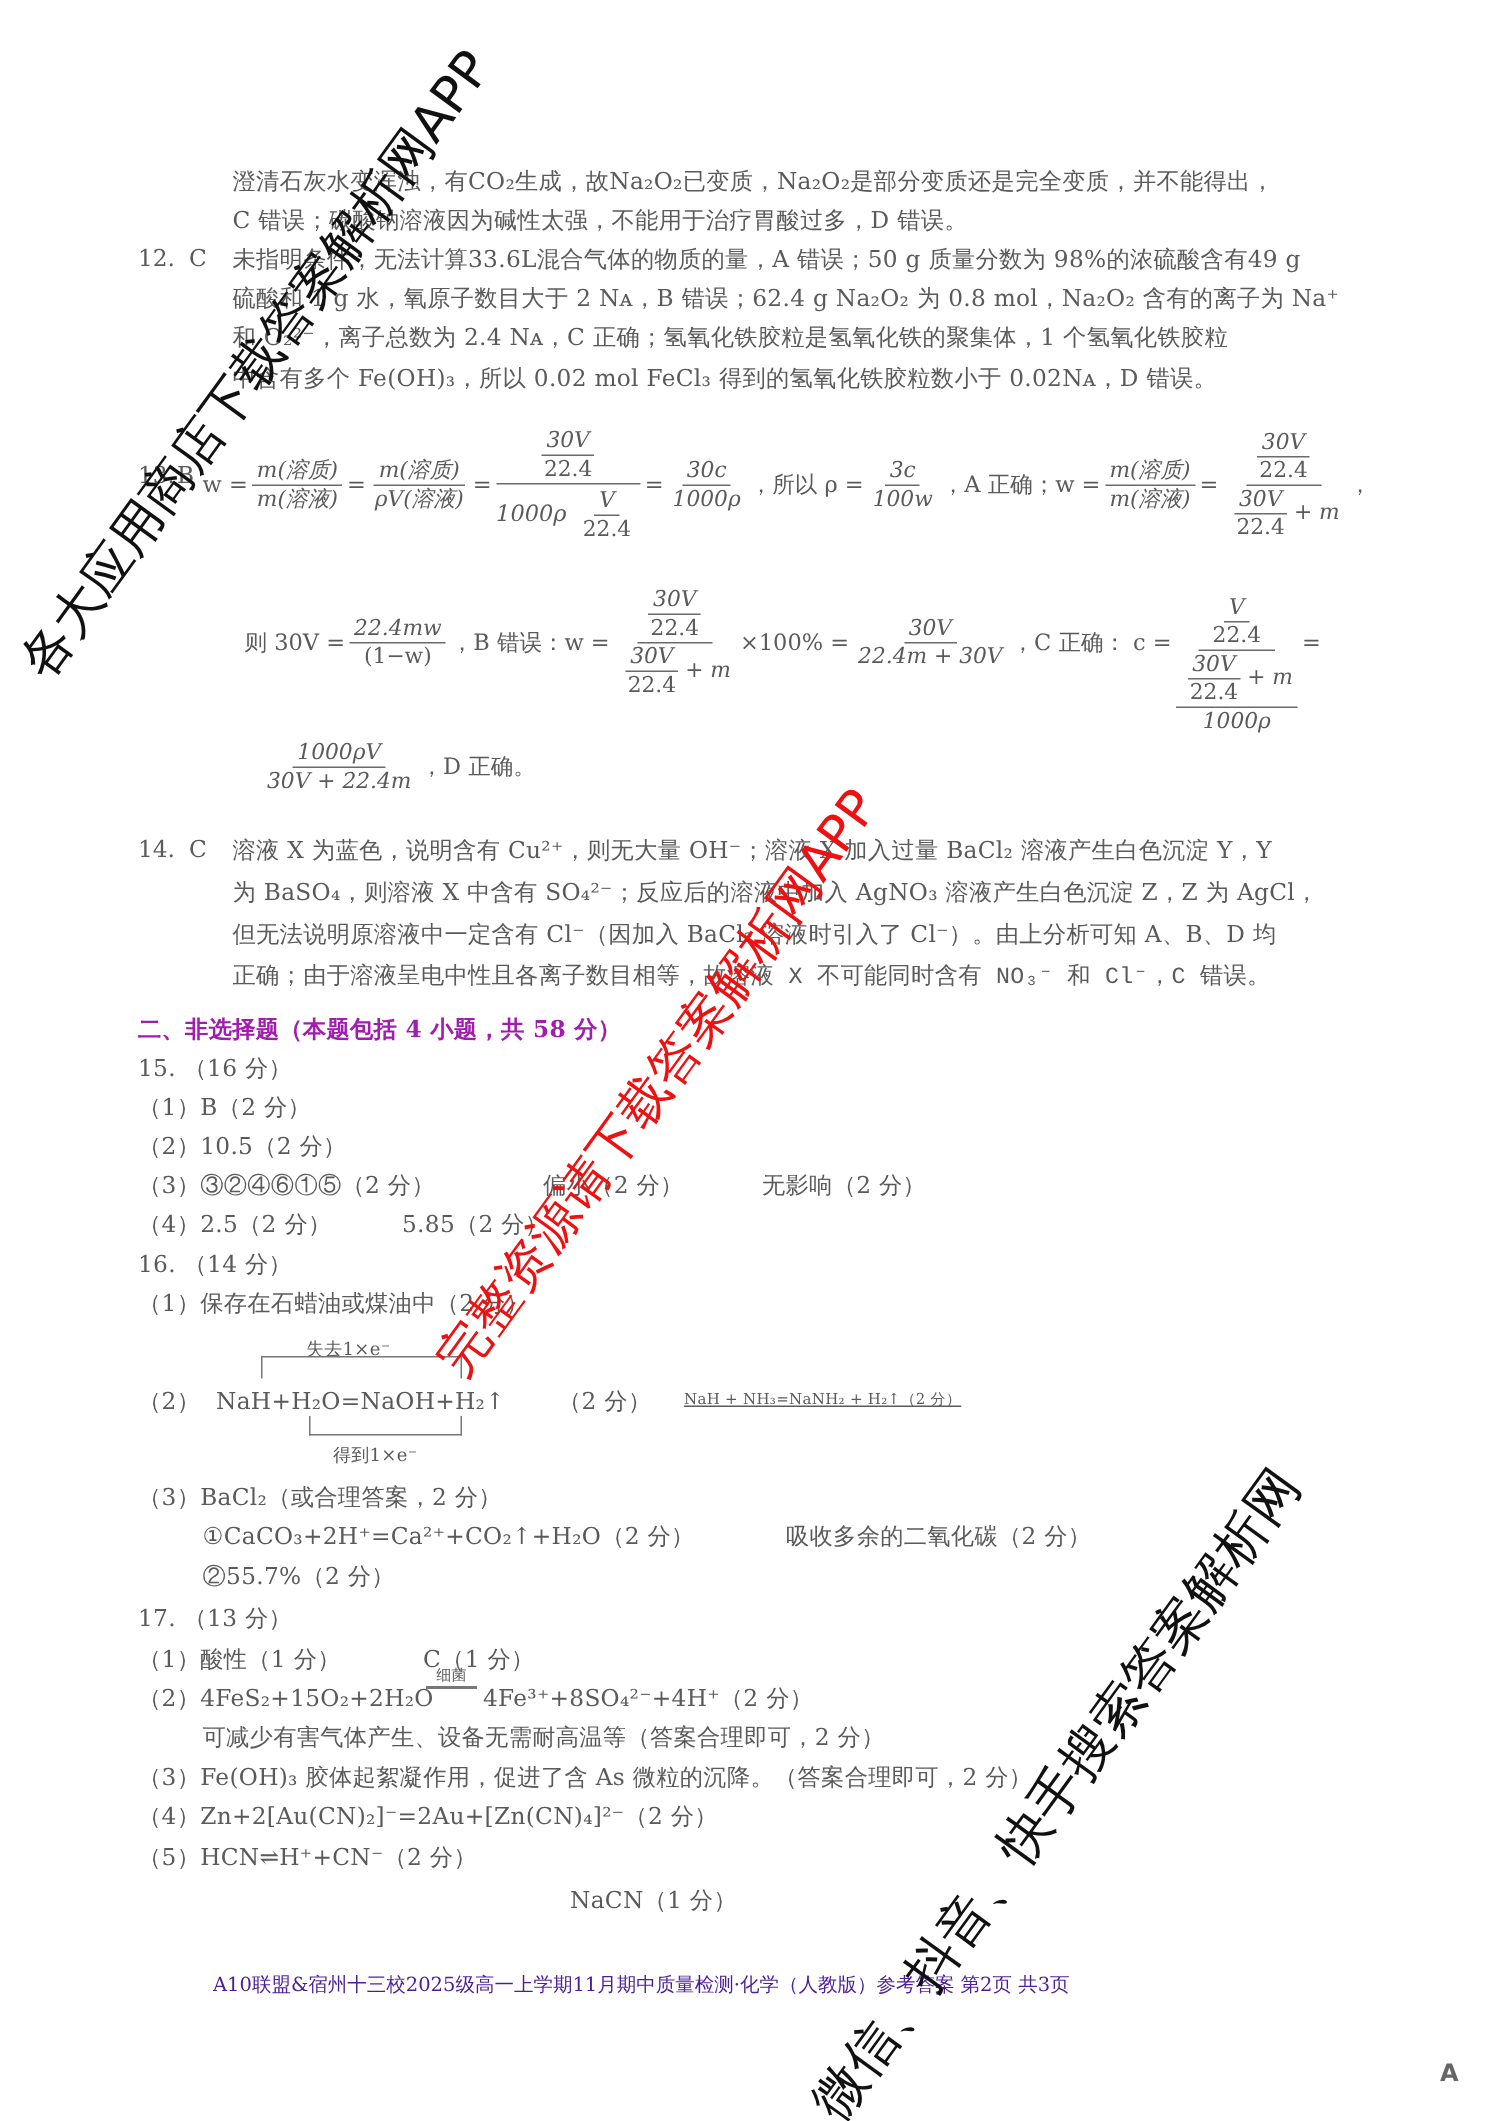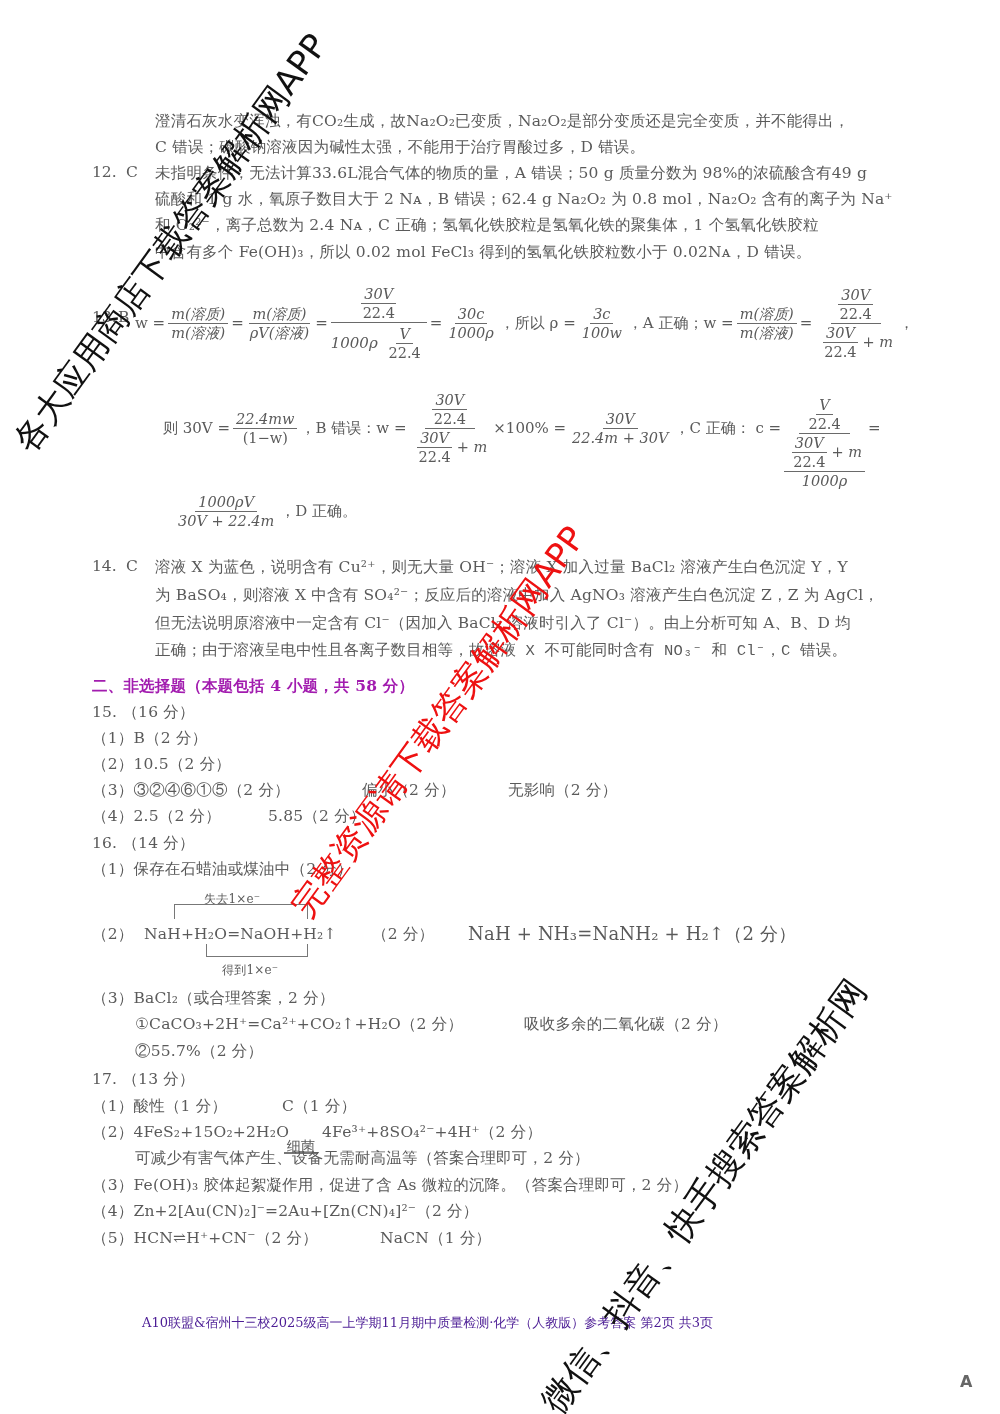--- a/index.html
+++ b/index.html
@@ -157,39 +157,39 @@
   <div class="line" style="left:92px;top:806px;text-align:right;">（4）2.5（2 分）</div>
   <div class="line" style="left:268px;top:806px;">5.85（2 分）</div>
 
   <div class="line" style="left:92px;top:833px;">16. （14 分）</div>
   <div class="line" style="left:92px;top:859px;">（1）保存在石蜡油或煤油中（2 分）</div>
   <div class="line" style="left:204px;top:889px;font-size:12px;">失去1×e⁻</div>
   <div class="bracket" style="left:174px;top:904px;width:132px;height:14px;border-bottom:none;"></div>
   <div class="line" style="left:92px;top:924px;">（2）</div>
   <div class="line" style="left:144px;top:924px;">NaH+H₂O=NaOH+H₂↑</div>
   <div class="line" style="left:372px;top:924px;">（2 分）</div>
-  <div class="line" style="left:468px;top:924px;font-size:18px;">NaH + NH₃=NaNH₂ + H₂↑（2 分）</div>
+  <div class="line" style="left:456px;top:924px;font-size:10px;text-decoration:underline;">NaH + NH₃=NaNH₂ + H₂↑（2 分）</div>
   <div class="bracket" style="left:206px;top:944px;width:100px;height:12px;border-top:none;"></div>
   <div class="line" style="left:222px;top:960px;font-size:12px;">得到1×e⁻</div>
   <div class="line" style="left:92px;top:988px;">（3）BaCl₂（或合理答案，2 分）</div>
   <div class="line" style="left:135px;top:1014px;">①CaCO₃+2H⁺=Ca²⁺+CO₂↑+H₂O（2 分）</div>
   <div class="line" style="left:524px;top:1014px;">吸收多余的二氧化碳（2 分）</div>
   <div class="line" style="left:135px;top:1041px;">②55.7%（2 分）</div>
 
   <div class="line" style="left:92px;top:1069px;">17. （13 分）</div>
   <div class="line" style="left:92px;top:1096px;">（1）酸性（1 分）</div>
   <div class="line" style="left:282px;top:1096px;">C（1 分）</div>
   <div class="line" style="left:92px;top:1122px;">（2）4FeS₂+15O₂+2H₂O</div>
-  <div class="line" style="left:284px;top:1112px;font-size:14px;width:34px;text-align:center;border-bottom:2.5px double #777;line-height:12px;margin-top:28px;">细菌</div>
+  <div class="line" style="left:284px;top:1112px;font-size:10px;width:34px;text-align:center;border-bottom:2.5px double #777;line-height:12px;">细菌</div>
   <div class="line" style="left:322px;top:1122px;">4Fe³⁺+8SO₄²⁻+4H⁺（2 分）</div>
   <div class="line" style="left:135px;top:1148px;">可减少有害气体产生、设备无需耐高温等（答案合理即可，2 分）</div>
   <div class="line" style="left:92px;top:1175px;">（3）Fe(OH)₃ 胶体起絮凝作用，促进了含 As 微粒的沉降。（答案合理即可，2 分）</div>
   <div class="line" style="left:92px;top:1201px;">（4）Zn+2[Au(CN)₂]⁻=2Au+[Zn(CN)₄]²⁻（2 分）</div>
   <div class="line" style="left:92px;top:1228px;">（5）HCN⇌H⁺+CN⁻（2 分）</div>
-  <div class="line" style="left:380px;top:1228px;">NaCN（1 分）</div>
+  <div class="line" style="left:380px;top:1257px;">NaCN（1 分）</div>
 
   <div class="footer">A10联盟&amp;宿州十三校2025级高一上学期11月期中质量检测·化学（人教版）参考答案  第2页  共3页</div>
   <div class="corner">A</div>
 
   <div class="wm wm-black" style="left:22px;top:425px;transform:rotate(-54deg);">各大应用商店下载答案解析网APP</div>
   <div class="wm wm-red" style="left:300px;top:890px;transform:rotate(-54deg);">完整资源请下载答案解析网APP</div>
   <div class="wm wm-black" style="left:550px;top:1385px;transform:rotate(-54deg);font-size:35px;">微信、抖音、快手搜索答案解析网</div>
 </div>
 
 </body></html>

